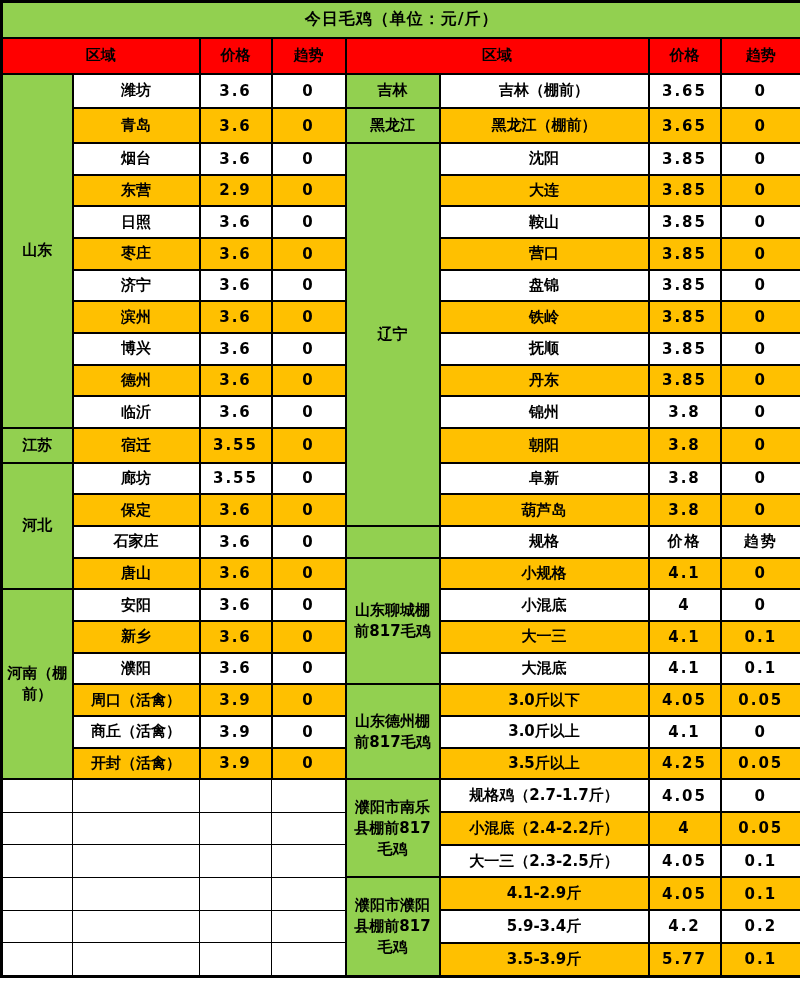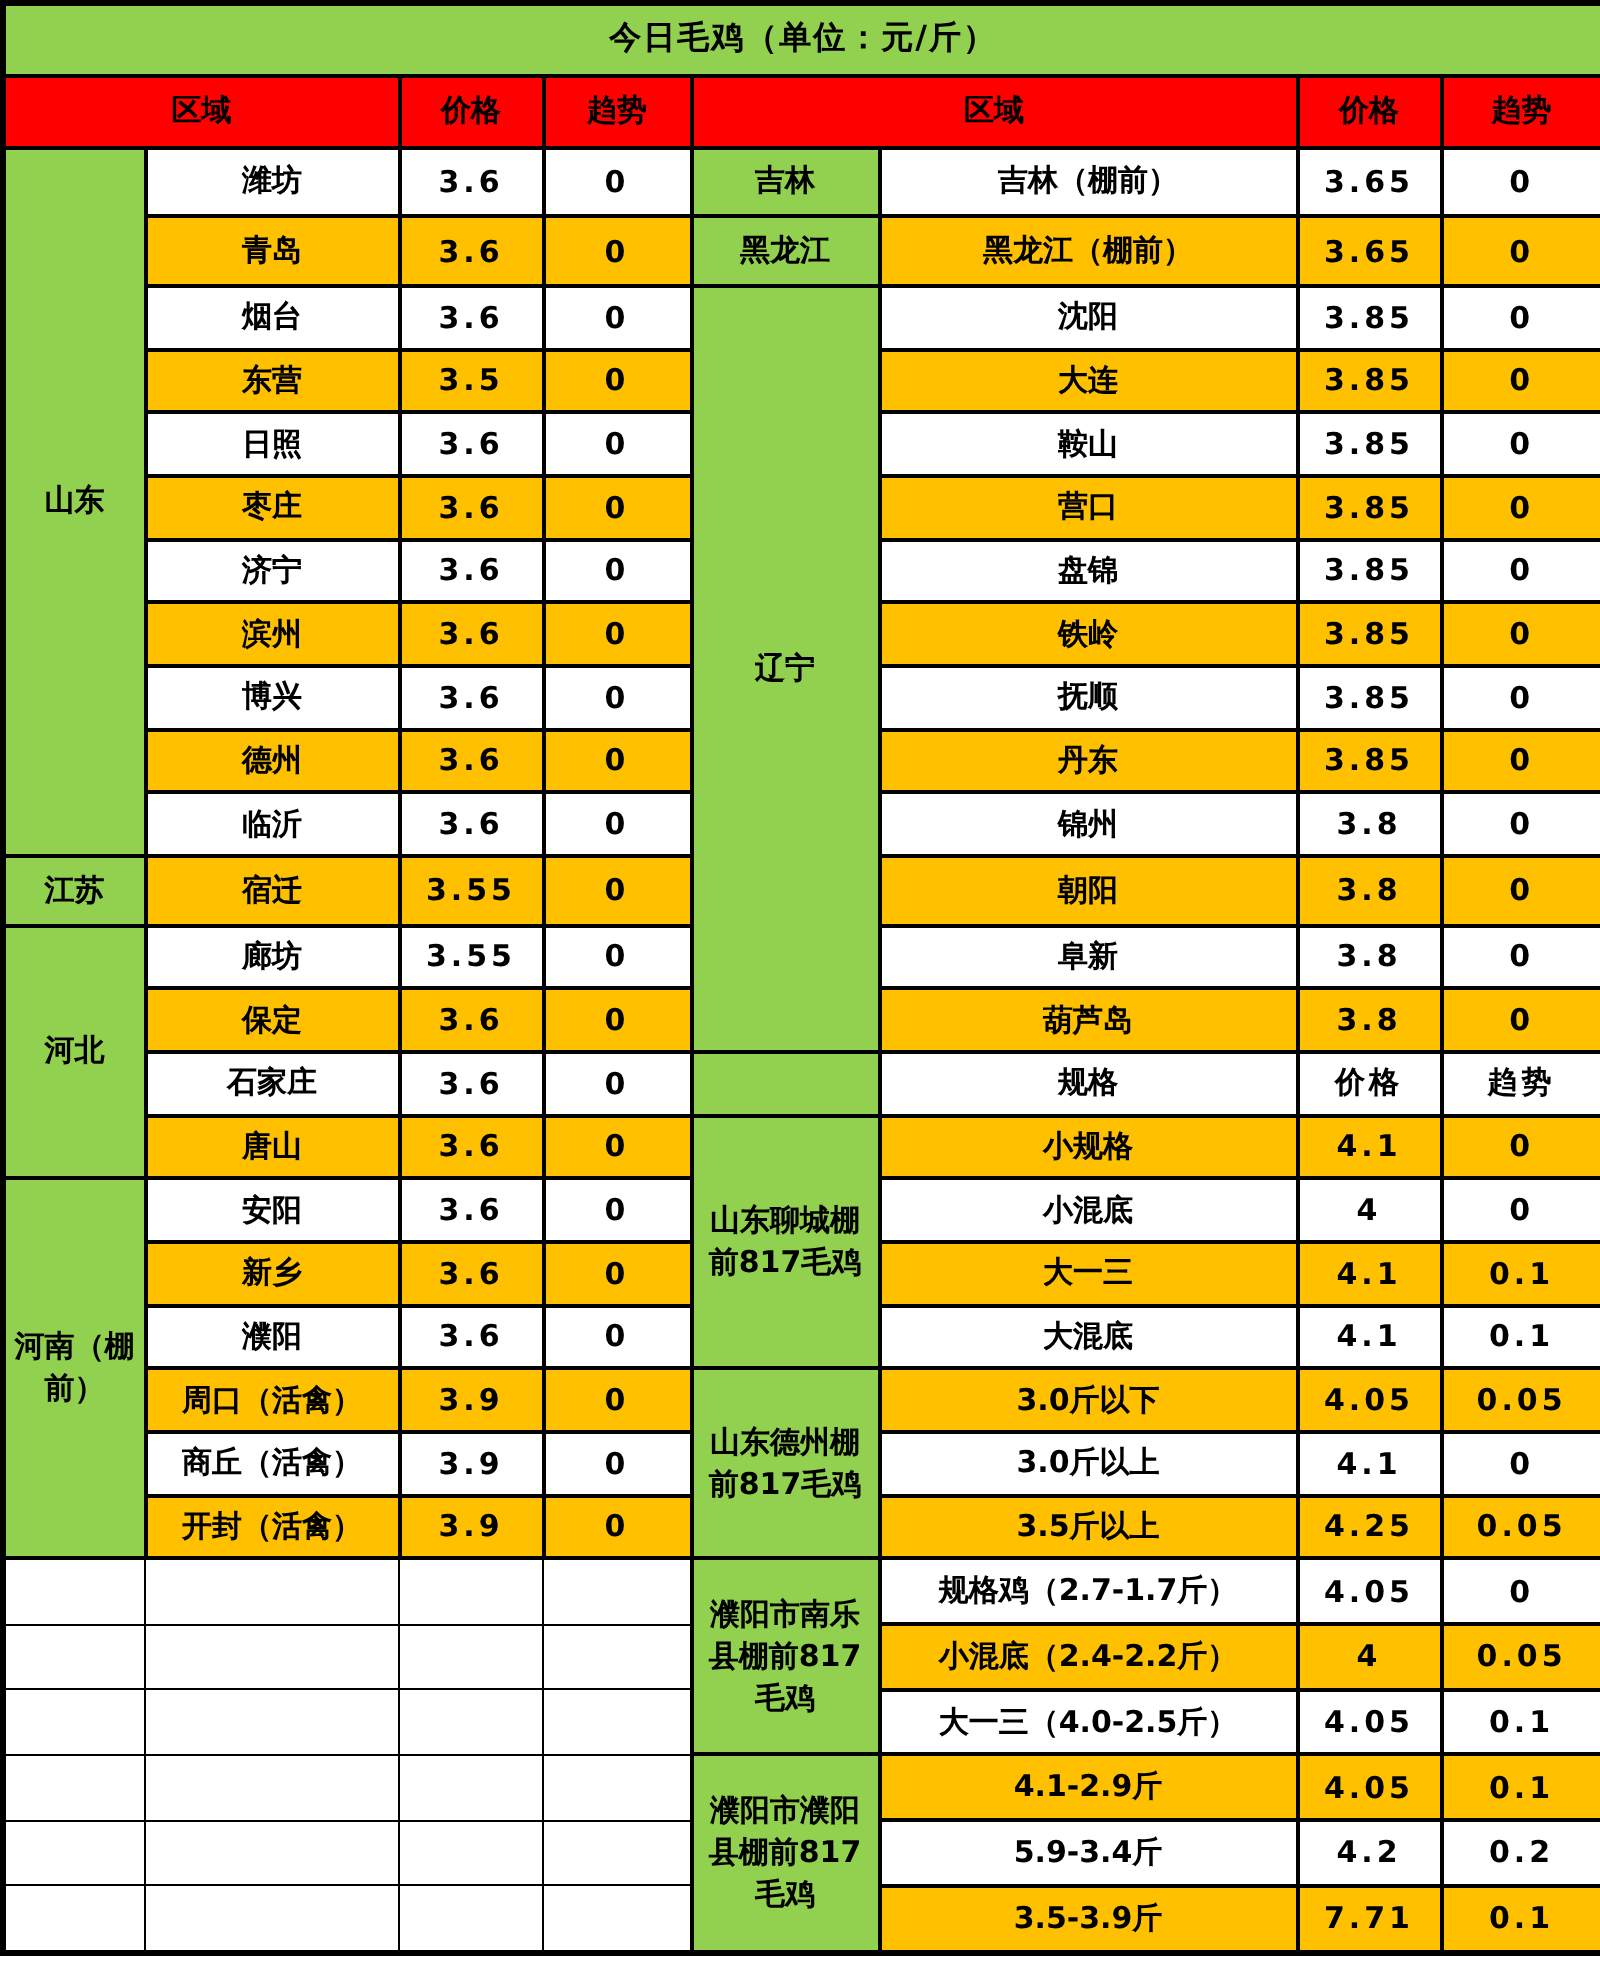--- a/index.html
+++ b/index.html
@@ -107,21 +107,21 @@
         <td class="white">烟台</td>
         <td class="white num">3.6</td>
         <td class="white num">0</td>
         <td class="province green" rowspan="12">辽宁</td>
         <td class="white">沈阳</td>
         <td class="white num">3.85</td>
         <td class="white num">0</td>
       </tr>
       <tr>
         <td class="orange">东营</td>
-        <td class="orange num">3.5</td>
+        <td class="orange num">2.9</td>
         <td class="orange num">0</td>
         <td class="orange">大连</td>
         <td class="orange num">3.85</td>
         <td class="orange num">0</td>
       </tr>
       <tr>
         <td class="white">日照</td>
         <td class="white num">3.6</td>
         <td class="white num">0</td>
         <td class="white">鞍山</td>
@@ -287,21 +287,21 @@
         <td class="white plain num"></td>
         <td class="orange">小混底（2.4-2.2斤）</td>
         <td class="orange num">4</td>
         <td class="orange num">0.05</td>
       </tr>
       <tr>
         <td class="province white plain"></td>
         <td class="white plain"></td>
         <td class="white plain num"></td>
         <td class="white plain num"></td>
-        <td class="white">大一三（4.0-2.5斤）</td>
+        <td class="white">大一三（2.3-2.5斤）</td>
         <td class="white num">4.05</td>
         <td class="white num">0.1</td>
       </tr>
       <tr>
         <td class="province white plain"></td>
         <td class="white plain"></td>
         <td class="white plain num"></td>
         <td class="white plain num"></td>
         <td class="province green" rowspan="3">濮阳市濮阳县棚前817毛鸡</td>
         <td class="orange">4.1-2.9斤</td>
@@ -316,17 +316,17 @@
         <td class="white">5.9-3.4斤</td>
         <td class="white num">4.2</td>
         <td class="white num">0.2</td>
       </tr>
       <tr>
         <td class="province white plain"></td>
         <td class="white plain"></td>
         <td class="white plain num"></td>
         <td class="white plain num"></td>
         <td class="orange">3.5-3.9斤</td>
-        <td class="orange num">7.71</td>
+        <td class="orange num">5.77</td>
         <td class="orange num">0.1</td>
       </tr>
     </tbody>
 </table>
 
 </body></html>

